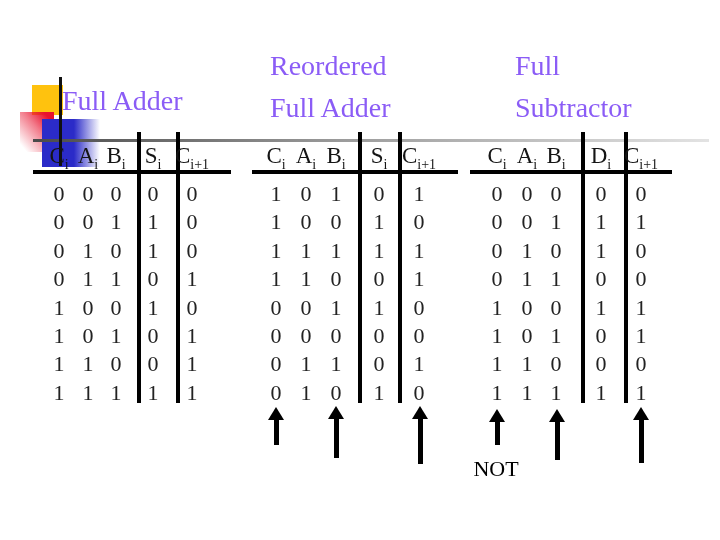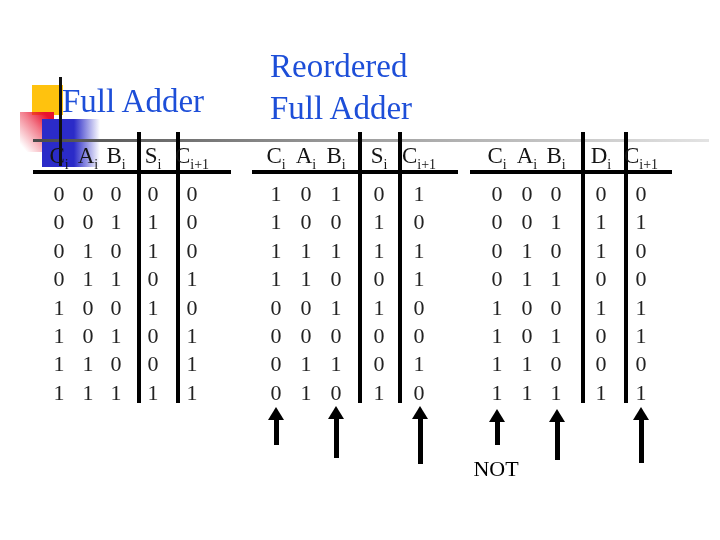--- a/index.html
+++ b/index.html
@@ -7,21 +7,21 @@
   #slide{position:absolute;top:0;left:0;width:720px;height:540px;background:#fff;overflow:hidden;}
   .sq{position:absolute;}
   .sq-yellow{left:32px;top:85px;width:31px;height:30px;background:var(--yellow,#FFC20E);z-index:1;}
   .sq-red{left:20px;top:112px;width:34px;height:40px;
     background:linear-gradient(to bottom left, var(--red,#E8112D) 15%, rgba(232,17,45,0.55) 45%, rgba(255,255,255,0.02) 90%);z-index:2;}
   .sq-blue{left:42px;top:119px;width:58px;height:48px;
     background:linear-gradient(to right, var(--blue,#2B2BC8) 55%, rgba(255,255,255,0) 100%);z-index:3;}
   .hline{position:absolute;left:33px;top:139px;width:676px;height:3px;
     background:linear-gradient(to right,#4a4a4a,#9a9a9a 45%,#e3e3e3 100%);z-index:4;}
   .vline-decor{position:absolute;left:59px;top:77px;width:3px;height:89px;background:#101010;z-index:4;}
-  .title{position:absolute;font-size:33px;line-height:42px;color:#1d4ed8;white-space:nowrap;z-index:6;}
+  .title{position:absolute;font-size:28px;line-height:42px;color:#8b5cf6;white-space:nowrap;z-index:6;}
   .hdr{position:absolute;transform:translate(-50%,-50%);font-size:23px;color:#151515;white-space:nowrap;z-index:6;}
   .hdr sub{font-size:14px;line-height:0;}
   .cell{position:absolute;transform:translate(-50%,-50%);font-size:22px;color:#222;z-index:6;}
   .tline{position:absolute;background:#000;z-index:5;}
   .vsep{width:4px;}
   .hunder{height:4px;}
   .arrow{position:absolute;transform:translateX(-50%);z-index:6;}
   .ahead{width:0;height:0;border-left:8px solid transparent;border-right:8px solid transparent;border-bottom:13px solid #000;}
   .astem{width:5px;background:#000;margin:-1px auto 0;}
   .not{position:absolute;left:496px;top:456px;transform:translateX(-50%);font-size:22px;color:#000;z-index:6;}
@@ -35,20 +35,24 @@
   <div class="sq sq-blue"></div>
   <div class="hline"></div>
   <div class="vline-decor"></div>
 
   <div class="title" style="left:62px;top:80px;">
     <div>Full Adder</div>
   </div>
   <div class="title" style="left:270px;top:45px;">
     <div>Reordered</div>
     <div>Full Adder</div>
+  </div>
+  <div class="title" style="left:515px;top:45px;">
+    <div>Full</div>
+    <div>Subtractor</div>
   </div>
 
   <div id="tables">
       <div>
         <span class="hdr" style="left: 59px; top: 156px;">C<sub>i</sub></span>
         <span class="hdr" style="left: 88px; top: 156px;">A<sub>i</sub></span>
         <span class="hdr" style="left: 116px; top: 156px;">B<sub>i</sub></span>
         <span class="hdr" style="left: 153px; top: 156px;">S<sub>i</sub></span>
         <span class="hdr" style="left: 192px; top: 156px;">C<sub>i+1</sub></span>
         <span class="cell" style="left: 59px; top: 194px;">0</span>

